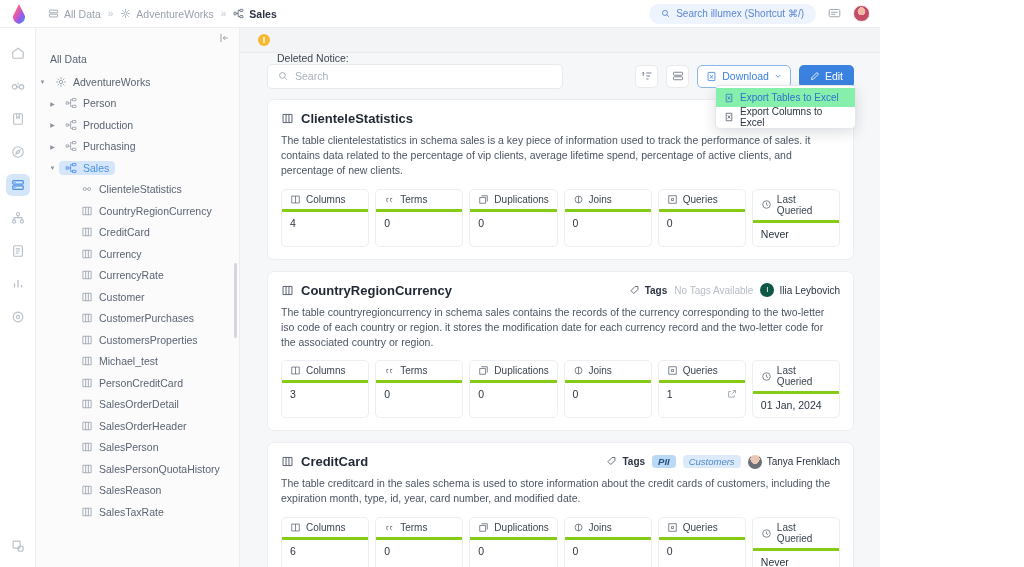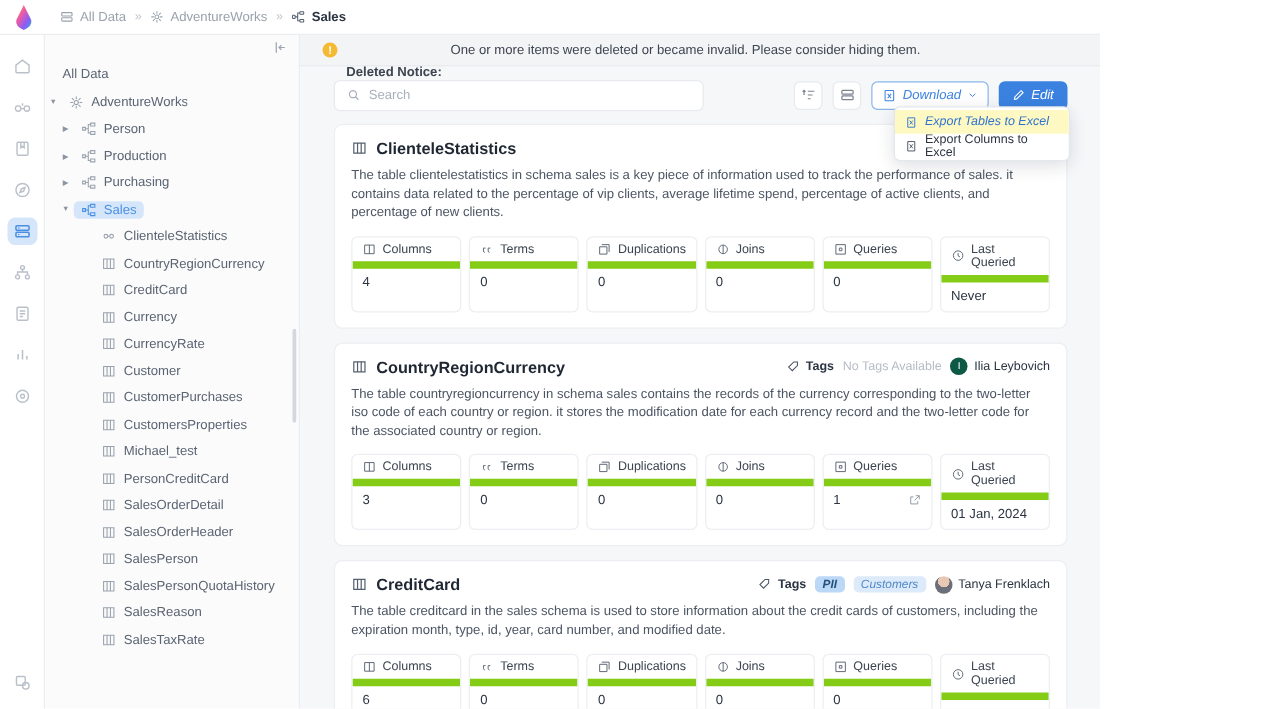--- a/index.html
+++ b/index.html
@@ -81,46 +81,46 @@
   
   .main { flex: 1; display: flex; flex-direction: column; min-width: 0; background: #f6f7f9; position: relative; }
   .notice {
     height: 25px; flex: 0 0 25px; background: #f3f4f6;
     display: flex; align-items: center; gap: 7px;
     padding: 0 0 0 18px; font-size: 10.5px; color: #3d4551;
     border-bottom: 1px solid #e9ebee;
   }
   .notice-dot { width: 12px; height: 12px; border-radius: 50%; background: #f5b933; color: #fff;
     font-size: 9px; line-height: 12px; text-align: center; font-weight: bold; flex: 0 0 12px; }
-  .notice-title { font-weight: bold; margin-top: 36px; }
+  .notice-title { font-weight: normal; margin-top: 36px; }
 
   .toolbar { height: 46px; flex: 0 0 46px; display: flex; align-items: center; padding: 0 26px 0 27px; gap: 24px; }
   .search-box {
     width: 296px; height: 25px; background: #fff; border: 1px solid #e8eaee;
     border-radius: 5px; display: flex; align-items: center; gap: 7px; padding: 0 10px;
     font-size: 10.5px; color: #a9b0ba;
   }
-  .tb-right { margin-left: auto; display: flex; align-items: flex-end; gap: 8px; font-style: italic; }
+  .tb-right { margin-left: auto; display: flex; align-items: flex-end; gap: 8px; }
   .icon-btn { width: 23px; height: 23px; border: 1px solid #e8eaee; border-radius: 5px; background: #fff;
     display: flex; align-items: center; justify-content: center; color: #7b8390; }
   .btn-download {
     height: 23px; border: 1px solid #8cb6ea; border-radius: 5px; background: #fff; color: #3b82e0;
     display: flex; align-items: center; gap: 5px; padding: 0 8px; font-size: 10.5px;
   }
   .btn-edit {
     height: 23px; border-radius: 5px; background: #3b82e0; color: #fff;
     display: flex; align-items: center; gap: 5px; padding: 0 11px; font-size: 10.5px;
   }
   .dropdown {
     position: absolute; top: 57px; right: 24px; width: 141px;
     background: #fff; border: 1px solid #e4e7ec; border-radius: 5px;
     box-shadow: 0 4px 14px rgba(20,30,50,.14); z-index: 40; padding: 2px 0;
   }
   .dd-item { height: 19px; display: flex; align-items: center; gap: 6px; padding: 0 8px; font-size: 10px; color: #2b3442; }
-  .dd-item.highlight { background: #fef9c3; color: #2f73cd; font-style: italic; }
+  .dd-item.highlight { background: #86efac; color: #2f73cd; }
 
   
   .cards { flex: 1; overflow: hidden; padding: 0 26px 0 27px; display: flex; flex-direction: column; gap: 11px; }
   .card { background: #fff; border: 1px solid #eceef1; border-radius: 7px; padding: 11px 13px 12px 13px; flex: 0 0 auto; }
   .card-head { display: flex; align-items: center; }
   .card-title { display: flex; align-items: center; gap: 7px; font-size: 13px; font-weight: bold; color: #1f2733; }
   .card-title .tbl-icon { color: #55606f; width: 13px; height: 13px; display:flex; align-items:center; justify-content:center;}
   .card-meta { margin-left: auto; display: flex; align-items: center; gap: 7px; font-size: 10px; }
   .tags-label { display: flex; align-items: center; gap: 5px; font-weight: bold; color: #2b3442; }
   .no-tags { color: #b6bcc5; }
@@ -129,21 +129,21 @@
   .tag.cust { background: #ddeaf9; color: #4f89c9; }
   .owner { display: flex; align-items: center; gap: 5px; color: #2b3442; font-size: 10px; }
   .ava { width: 14px; height: 14px; border-radius: 50%; flex: 0 0 14px; }
   .ava.initial { background: #0d5946; color: #fff; font-size: 8px; line-height: 14px; text-align: center; }
   .ava.photo-a { background: radial-gradient(circle at 50% 30%, #e8c8b4 0 38%, #6a6f78 39% 100%); }
   .ava.photo-b { background: radial-gradient(circle at 50% 30%, #e3bfa6 0 38%, #4e5258 39% 100%); }
   .card-desc { font-size: 10.5px; color: #4b5563; line-height: 1.42; margin-top: 7px; }
   .stats { display: flex; gap: 0; margin-top: 11px; }
   .stat { flex: 1; border: 1px solid #eceef1; border-radius: 5px; margin-right: 6px; overflow: hidden; }
   .stat:last-child { margin-right: 0; }
-  .stat-h { display: flex; align-items: center; gap: 5px; font-size: 10px; color: #3b4450; padding: 4px 8px; border-bottom: 6px solid #84cc16; }
+  .stat-h { display: flex; align-items: center; gap: 5px; font-size: 10px; color: #3b4450; padding: 4px 8px; border-bottom: 3px solid #84cc16; }
   .stat-h .si { color: #5f6874; width: 11px; height: 11px; display:flex;align-items:center;justify-content:center;}
   .stat-v { font-size: 10.5px; color: #2b3442; padding: 5px 8px 6px 8px; display: flex; align-items: center; }
   .stat-v .ext { margin-left: auto; color: #8c95a1; }
   svg { display: block; }
 </style>
 </head>
 <body>
 
 <div id="app">
 
@@ -187,20 +187,38 @@
           <svg width="11" height="11" viewBox="0 0 16 16" fill="none" stroke="#55606f" stroke-width="1.2">
             <rect x="1.5" y="6" width="3" height="4" rx="0.6"></rect>
               <rect x="10" y="2" width="4.5" height="3" rx="0.6"></rect>
             <rect x="10" y="11" width="4.5" height="3" rx="0.6"></rect>
               <path d="M4.5 8h3M7.5 8V3.5h2.5M7.5 8v4.5h2.5"></path>
           </svg>
         </span>
         <span>Sales</span>
       </div>
     </div>
+    <div class="topbar-right">
+      <div class="globalsearch">
+        <span>
+          <svg width="9" height="9" viewBox="0 0 16 16" fill="none" stroke="#5b86d6" stroke-width="1.6">
+            <circle cx="7" cy="7" r="4.5"></circle>
+              <path d="M10.5 10.5L14 14"></path>
+          </svg>
+        </span>
+        <span>Search illumex (Shortcut ⌘/)</span>
+      </div>
+      <div class="topbar-icon">
+        <svg width="13" height="13" viewBox="0 0 16 16" fill="none" stroke="#9aa2ad" stroke-width="1.2">
+          <rect x="1.5" y="3" width="13" height="9" rx="1.5"></rect>
+            <path d="M4 6.5h8M4 9h5"></path>
+        </svg>
+      </div>
+      <div class="avatar-top"></div>
+    </div>
   </div>
 
   <div class="body">
 
     <div class="rail">
       <div class="rail-item">
         <svg width="14" height="14" viewBox="0 0 16 16" fill="none" stroke="currentColor" stroke-width="1.3">
             <path d="M2 7l6-4.5L14 7v6a1 1 0 01-1 1H3a1 1 0 01-1-1z"></path>
           </svg>
       </div>
@@ -552,21 +570,20 @@
           </div>
         </div>
       <div class="sb-scroll"></div>
     </div>
 
     <div class="main">
 
       <div class="notice">
         <div class="notice-dot">!</div>
         <span class="notice-title">Deleted Notice:</span>
-        <span>One or more items were deleted or became invalid. Please consider hiding them.</span>
       </div>
 
       <div class="toolbar">
         <div class="search-box">
           <span>
             <svg width="10" height="10" viewBox="0 0 16 16" fill="none" stroke="#a9b0ba" stroke-width="1.6">
                 <circle cx="7" cy="7" r="4.5"></circle>
                 <path d="M10.5 10.5L14 14"></path>
               </svg>
           </span>

